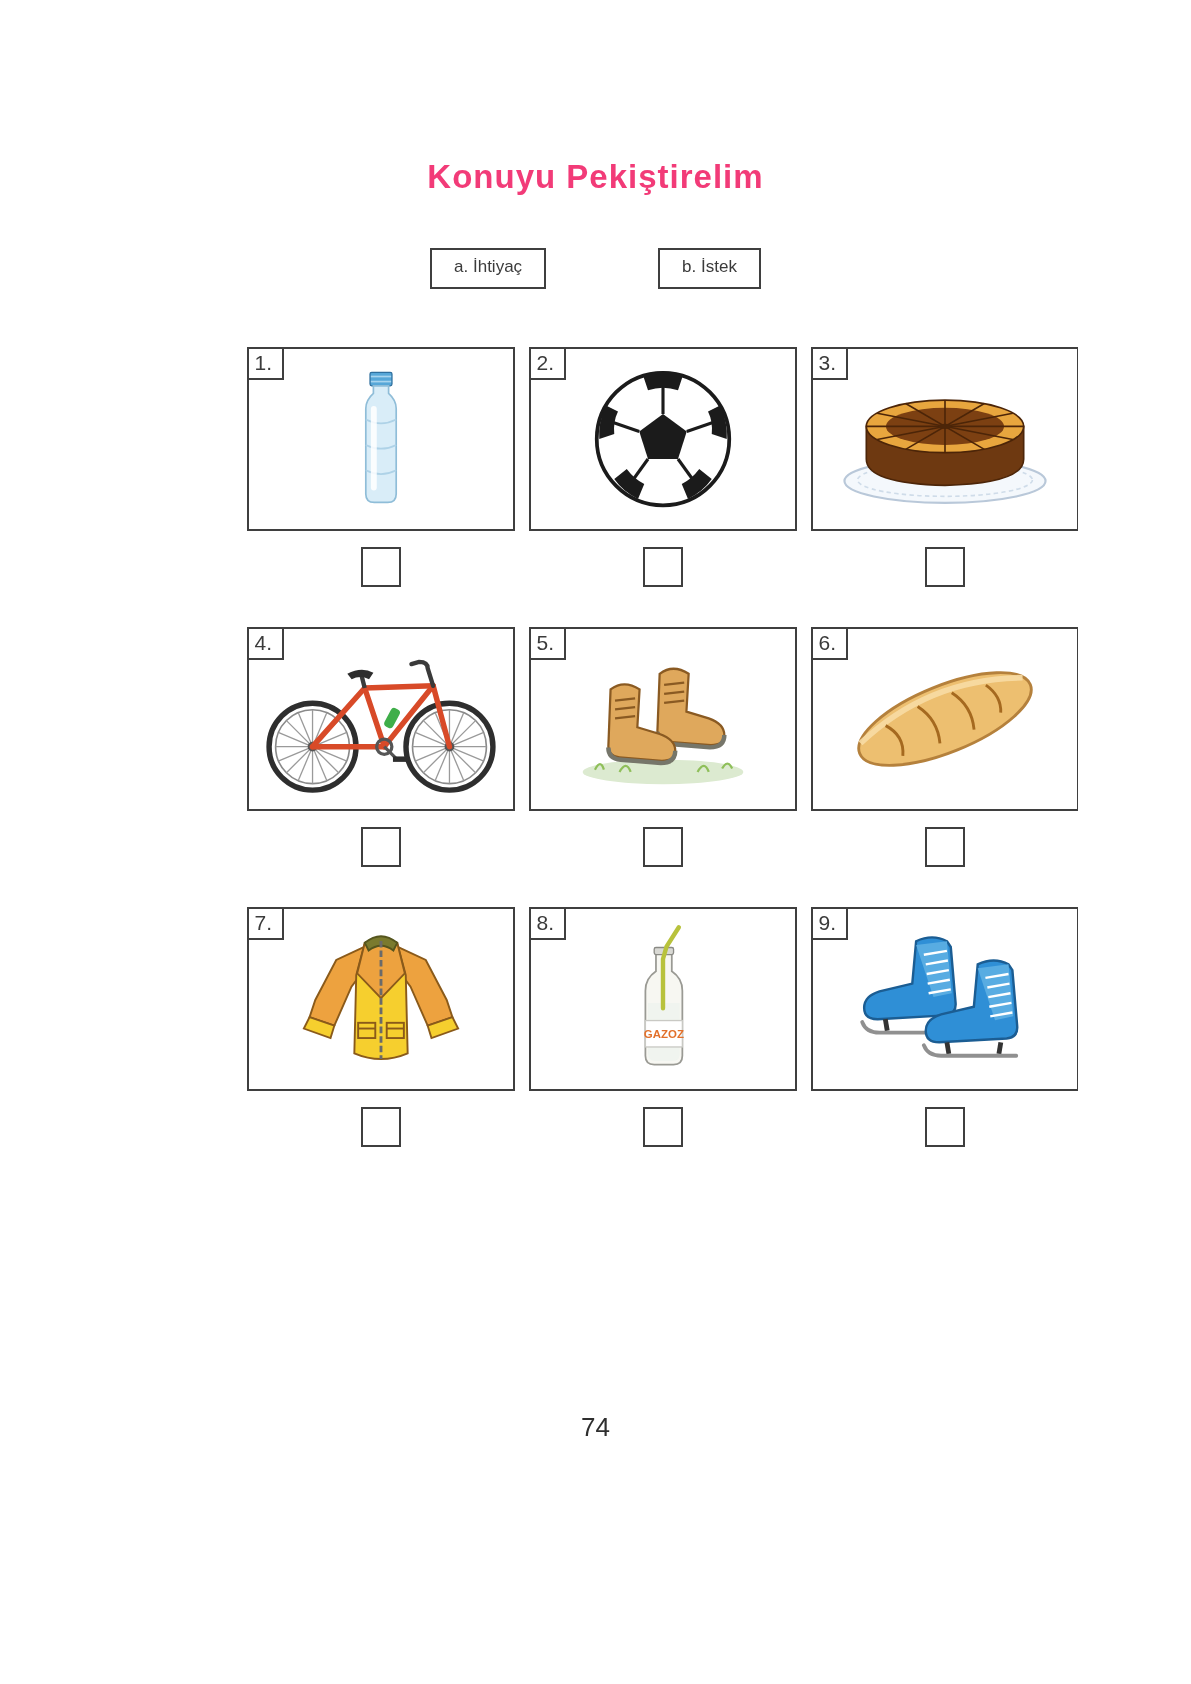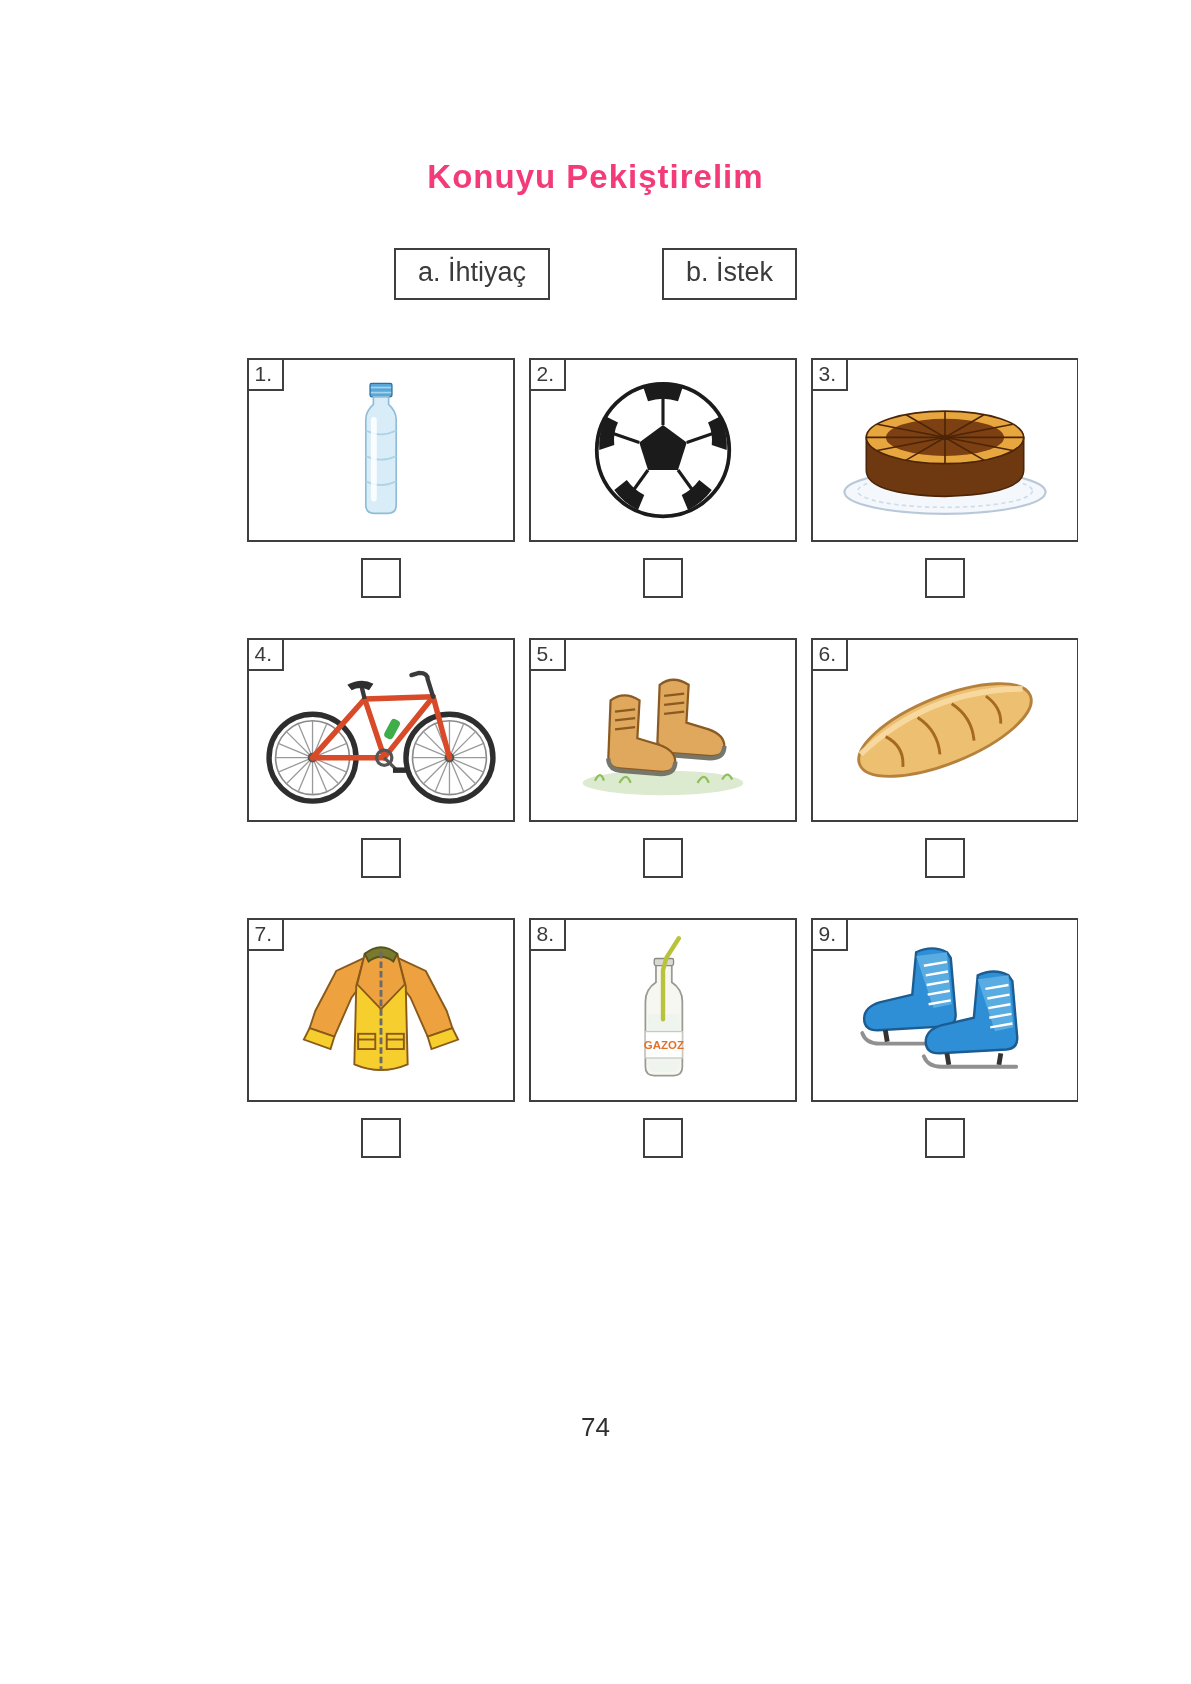--- a/index.html
+++ b/index.html
@@ -31,21 +31,21 @@
   }
   .options {
     display:flex;
     justify-content:center;
     gap:112px;
     margin-top:52px;
   }
   .option-box {
     border:2px solid #3f3f3f;
     padding:7px 22px 10px 22px;
-    font-size:27px;
+    font-size:17px;
     background:#fff;
   }
   .grid {
     width:832px;
     margin:58px 0 0 133px;
     display:flex;
     flex-wrap:wrap;
   }
   .cell {
     width:268px;

